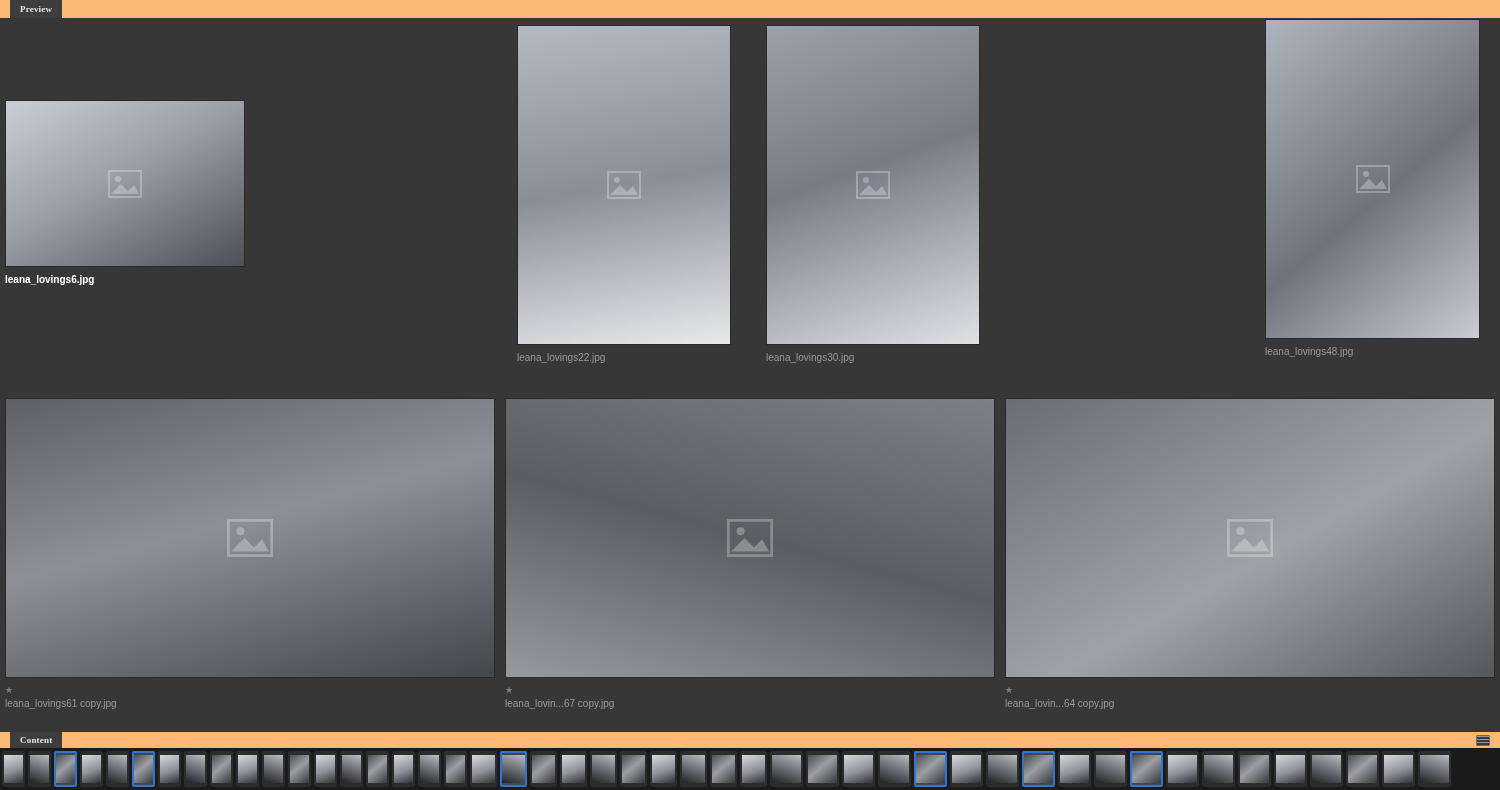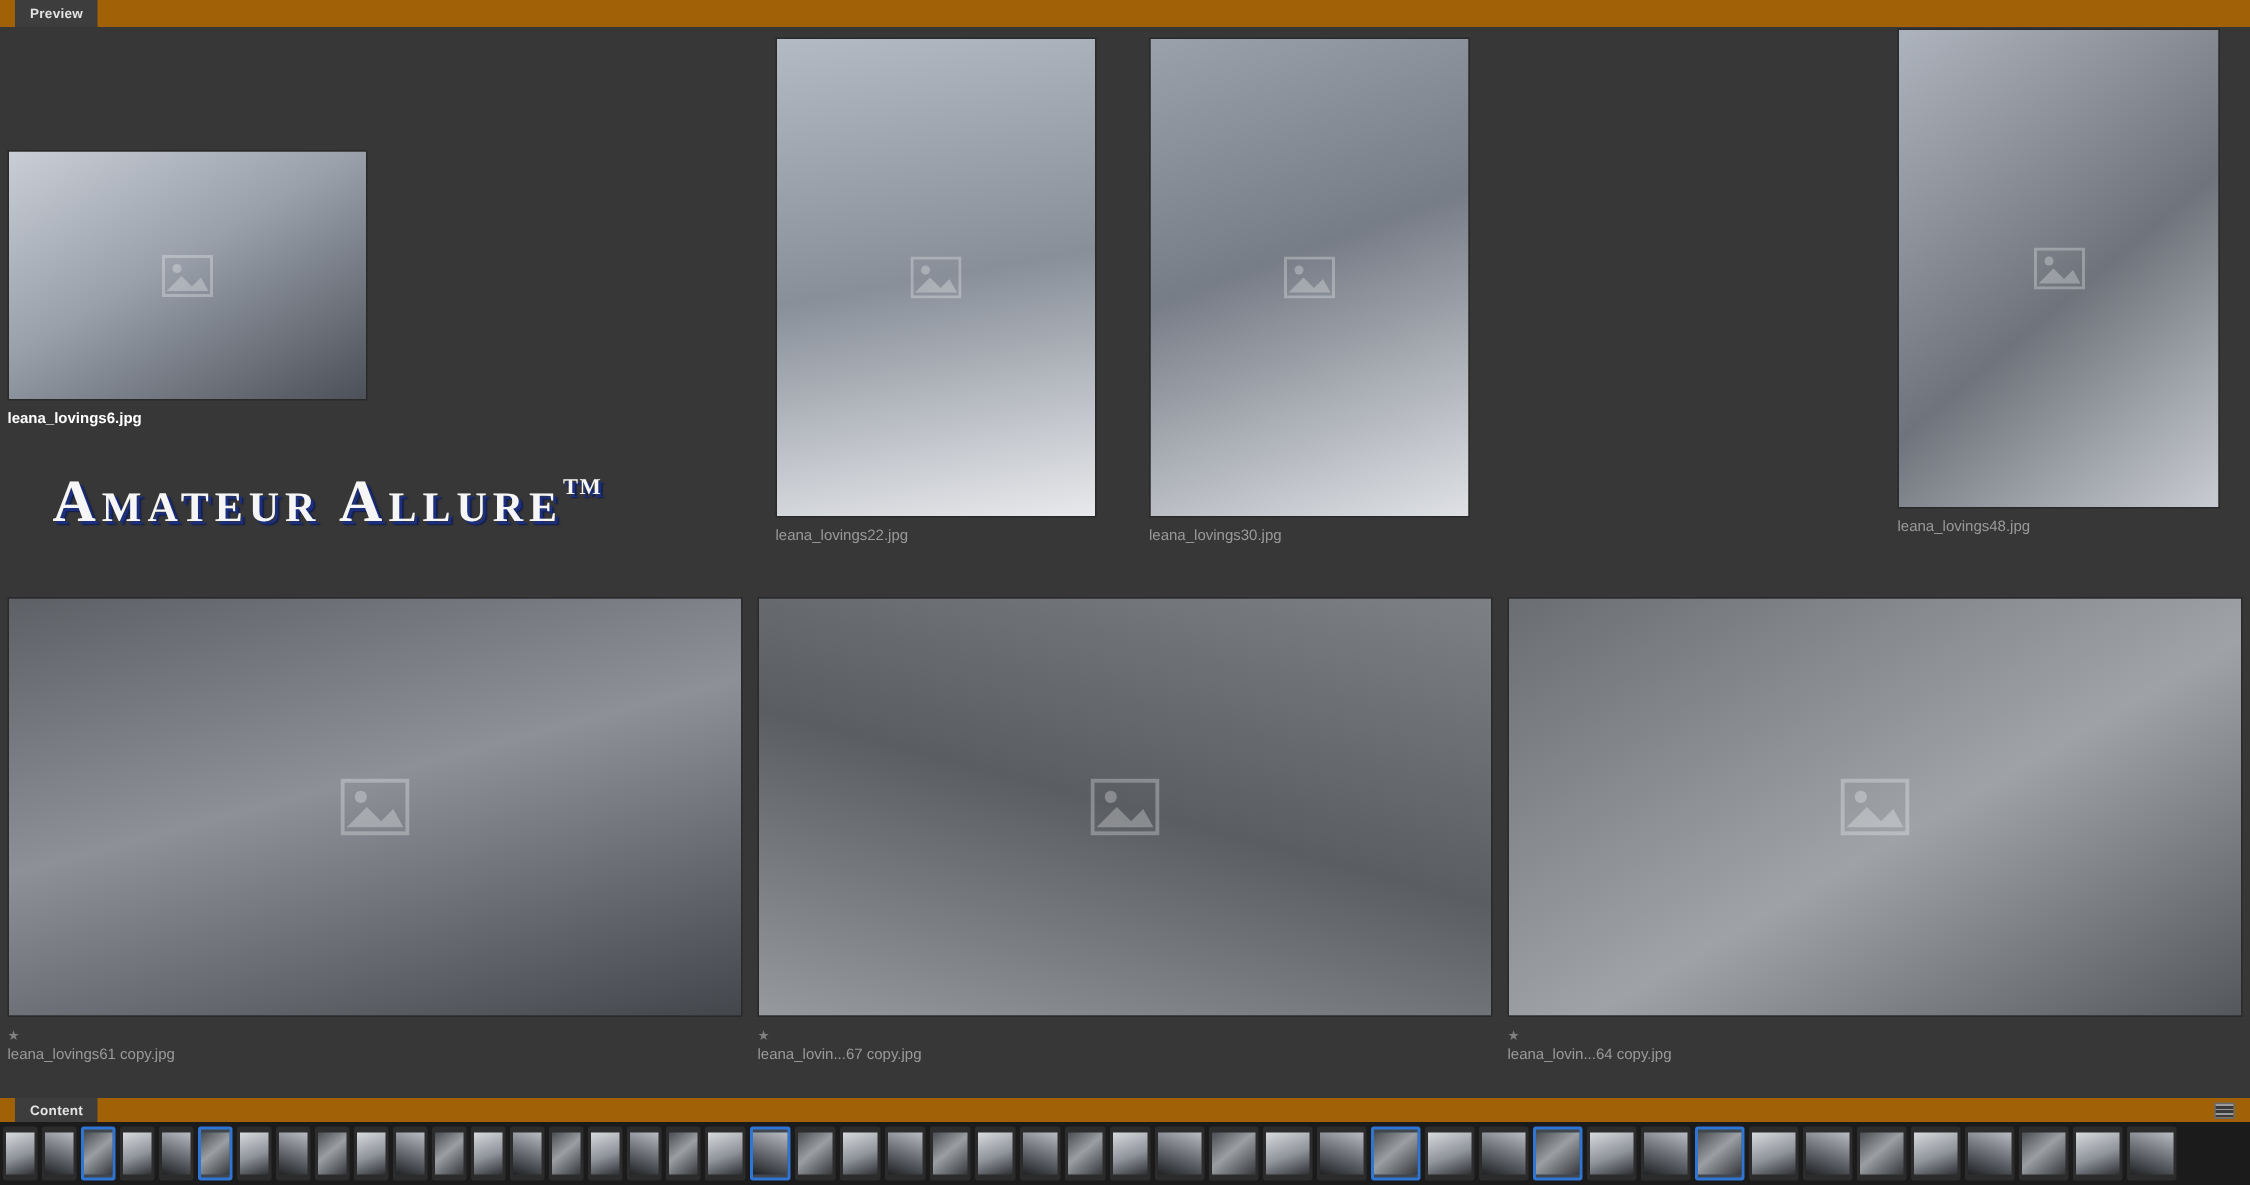--- a/index.html
+++ b/index.html
@@ -2,21 +2,21 @@
 <html><head>
 <meta charset="utf-8">
 <style>
   * { margin:0; padding:0; box-sizing:border-box; }
   html,body { width:1500px; height:790px; overflow:hidden; background:#373737;
               font-family:"Liberation Sans", sans-serif; }
 
   .app { position:relative; width:1500px; height:790px; background:#373737; }
 
   
-  .bar { position:absolute; left:0; width:1500px; background:#a16207; display:flex; align-items:stretch; }
+  .bar { position:absolute; left:0; width:1500px; background:#fdba74; display:flex; align-items:stretch;font-family:Liberation Serif, serif; }
   .bar.top { top:0; height:18px; }
   .bar.bottom { top:732px; height:16px; }
   .tab { margin-left:10px; padding:0 10px; background:#3d3d3d; color:#e3e3e3;
          font-size:9px; font-weight:bold; display:flex; align-items:center; letter-spacing:.2px; }
   .bar-spacer { flex:1; }
   .menu-icon { align-self:center; margin-right:10px; width:14px; height:11px; border:1px solid #6a6a6a;
                background:repeating-linear-gradient(to bottom,#9a9a9a 0 1px,#3a3a3a 1px 3px);
                border-radius:1px; cursor:pointer; }
 
   
@@ -75,23 +75,20 @@
         <svg class="ph-glyph" width="34" height="28" viewBox="0 0 34 28">
             <rect x="1" y="1" width="32" height="26" fill="none" stroke="#fff" stroke-width="2"></rect>
             <circle cx="10" cy="9" r="3" fill="#fff"></circle>
             <path d="M3 24 L13 14 L20 21 L26 15 L31 24 Z" fill="#fff"></path>
           </svg>
       </div>
       <figcaption class="sel">leana_lovings6.jpg</figcaption>
     </figure>
 
 
-    <div class="logo">
-      <span>Amateur Allure</span><sup>TM</sup>
-    </div>
 
     <figure class="cell" style="left:517px; top:7px; width:214px;">
       <div class="img ph3" style="height:320px;">
         <svg class="ph-glyph" width="34" height="28" viewBox="0 0 34 28">
             <rect x="1" y="1" width="32" height="26" fill="none" stroke="#fff" stroke-width="2"></rect>
             <circle cx="10" cy="9" r="3" fill="#fff"></circle>
             <path d="M3 24 L13 14 L20 21 L26 15 L31 24 Z" fill="#fff"></path>
           </svg>
       </div>
       <figcaption>leana_lovings22.jpg</figcaption>

